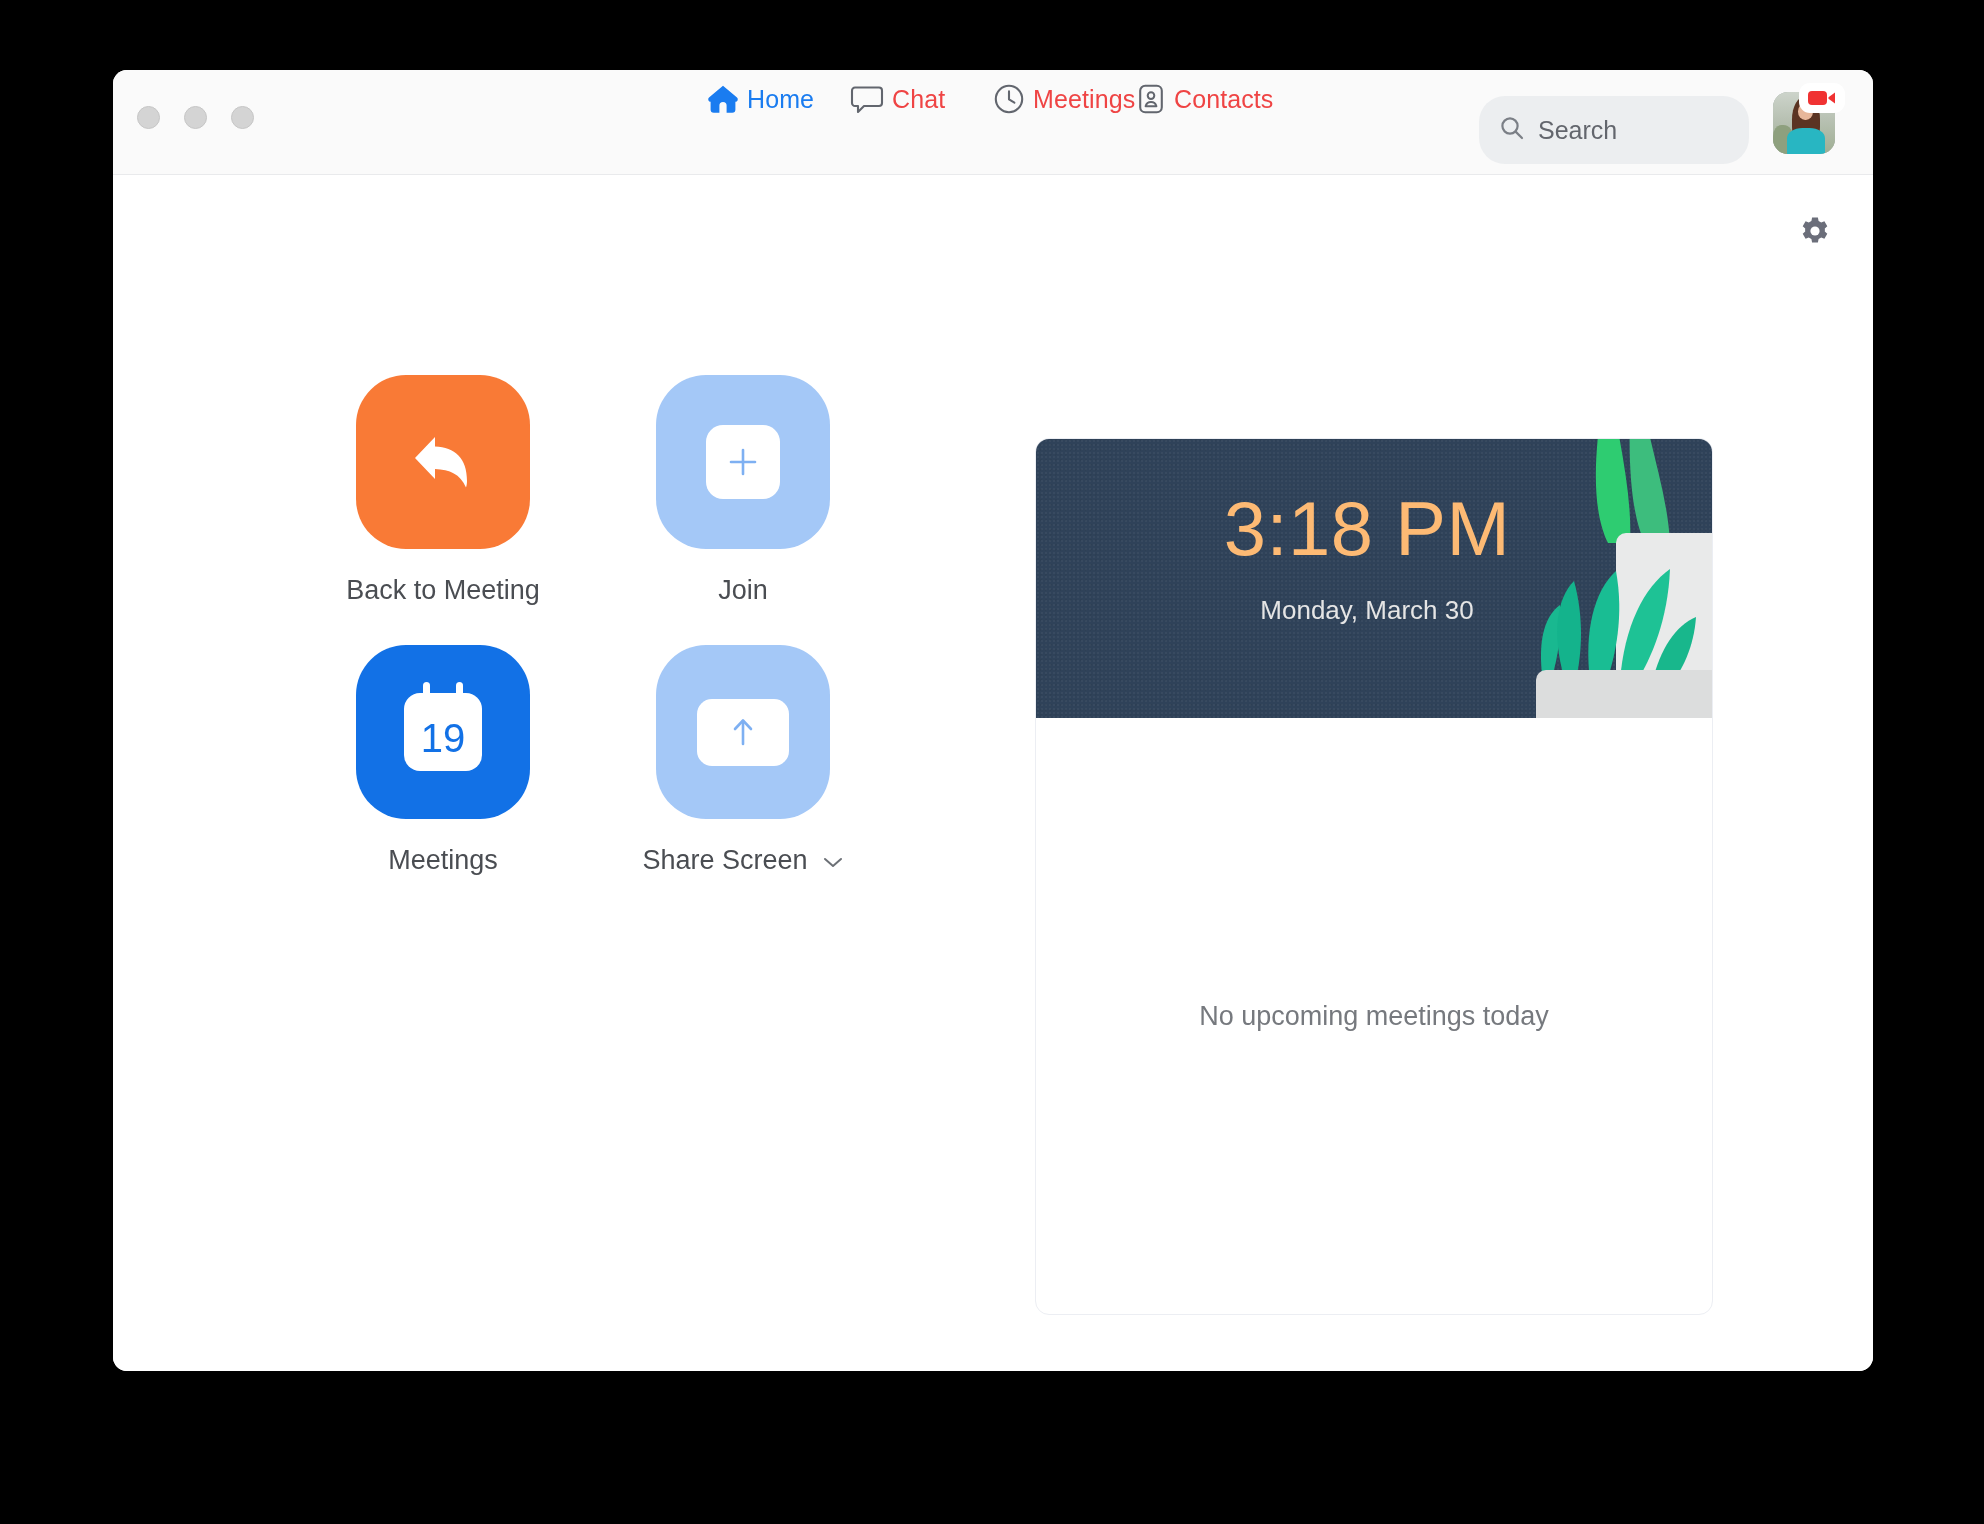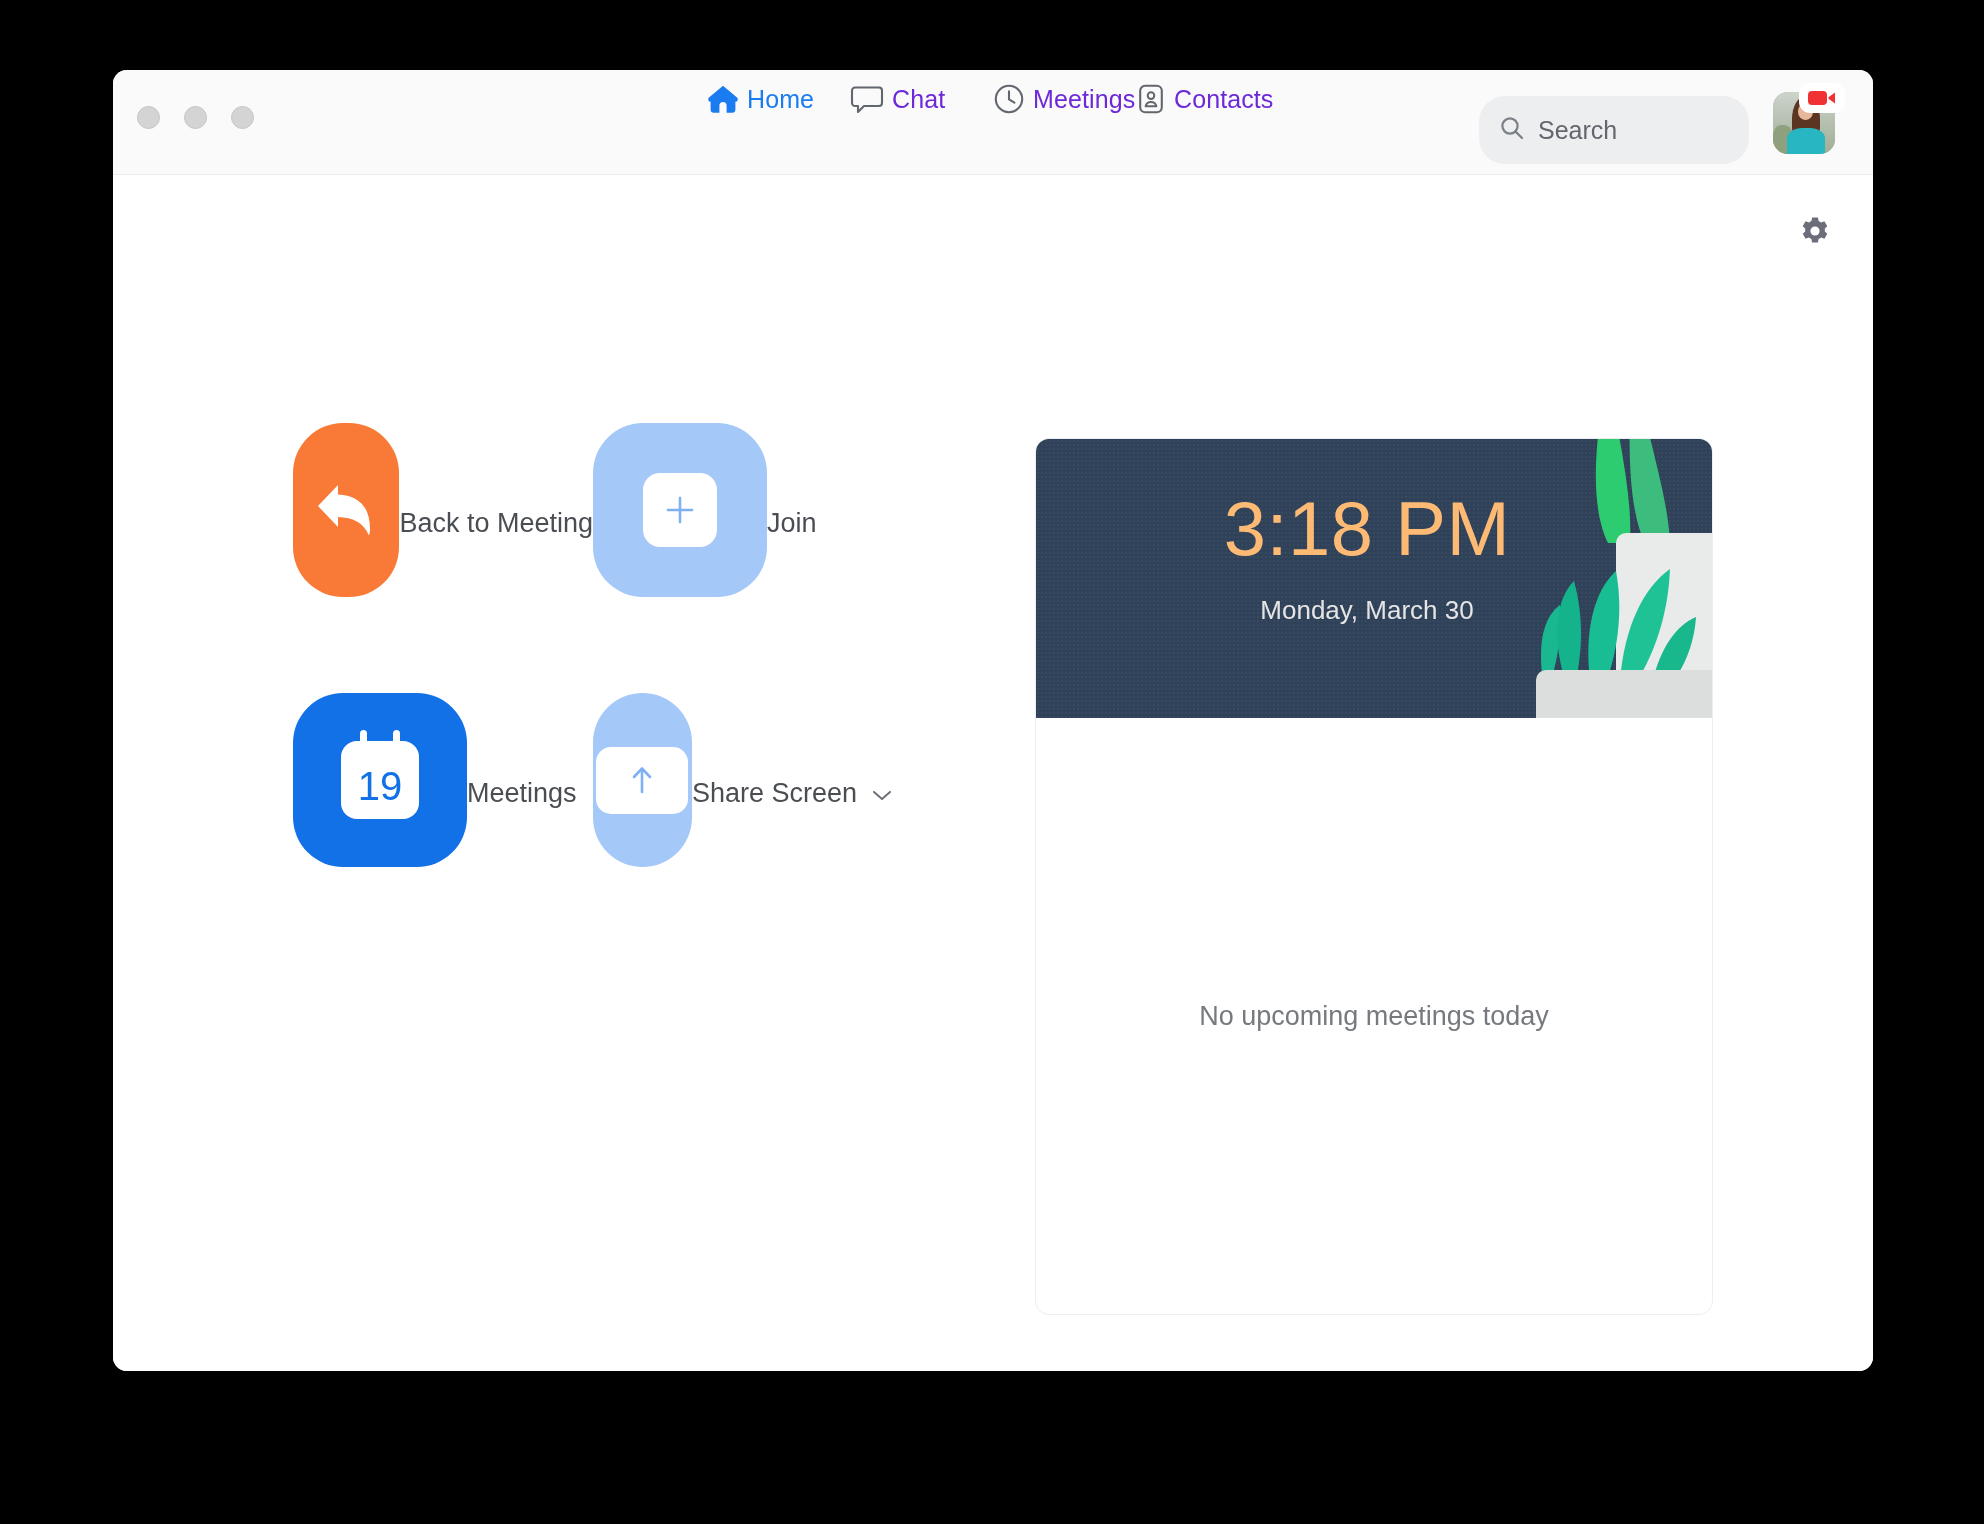--- a/index.html
+++ b/index.html
@@ -66,21 +66,21 @@
     cursor: default;
   }
   .tab-icon {
     height: 34px;
     display: flex;
     align-items: center;
     justify-content: center;
   }
   .tab-label {
     font-size: 25px;
-    color: #6d28d9;
+    color: #ef4444;
     letter-spacing: 0.1px;
   }
   .tab.active .tab-label { color: #1a7cf0; font-weight: 400; }
 
   
   .search-box {
     position: absolute;
     right: 124px;
     top: 26px;
     width: 270px;
@@ -182,21 +182,21 @@
   .actions {
     position: absolute;
     left: 180px;
     top: 200px;
     display: grid;
     grid-template-columns: 300px 300px;
     grid-template-rows: 270px 270px;
   }
   .action {
     display: flex;
-    flex-direction: row;
+    flex-direction: column;
     align-items: center;
     cursor: default;
   }
   .action-tile {
     width: 174px;
     height: 174px;
     border-radius: 50px;
     display: flex;
     align-items: center;
     justify-content: center;

